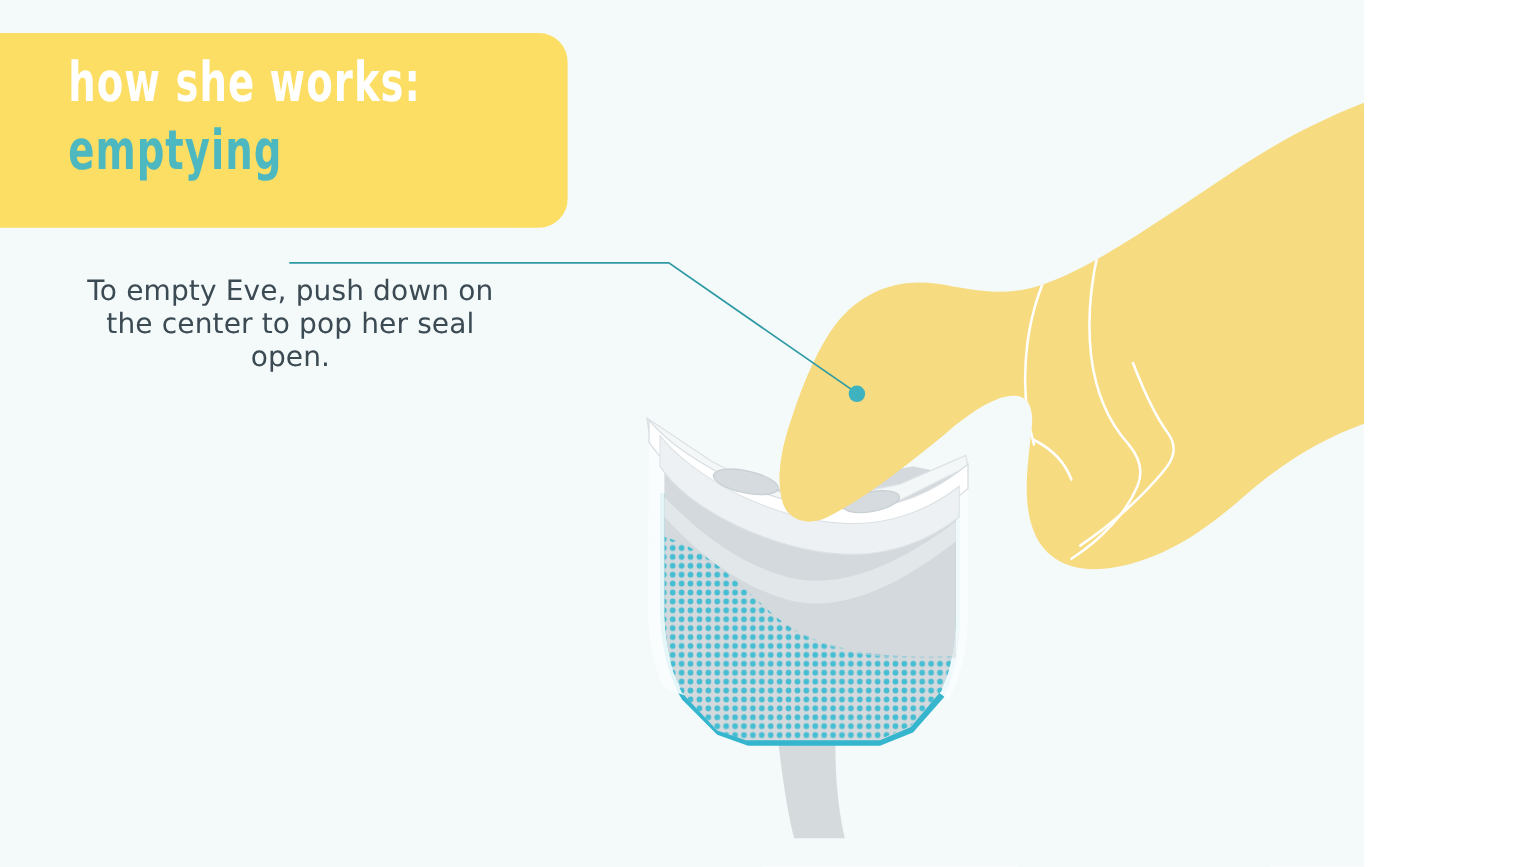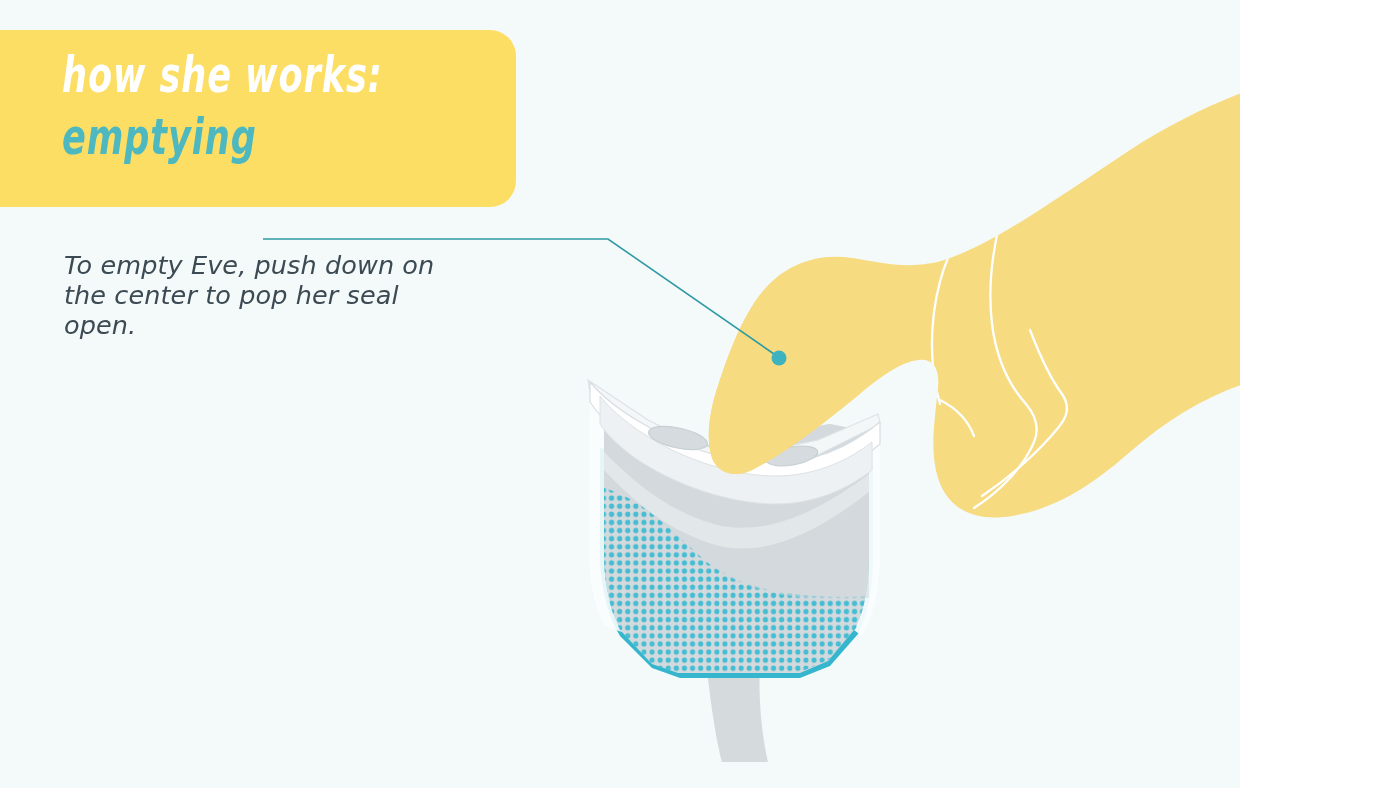--- a/index.html
+++ b/index.html
@@ -8,21 +8,20 @@
     padding: 0;
     background: #ffffff;
   }
   #slide {
     position: relative;
     width: 1240px;
     height: 788px;
     overflow: hidden;
     background: #F4FAFA;
     font-family: "DejaVu Sans", "Liberation Sans", sans-serif;
-    font-style: italic;
   }
 
   
   #title-banner {
     position: absolute;
     left: 0;
     top: 30px;
     width: 516px;
     height: 177px;
     background: #FCDE64;
@@ -49,21 +48,21 @@
   #body-copy {
     position: absolute;
     left: 64px;
     top: 250px;
     width: 400px;
     color: #3C4A53;
     font-size: 25.5px;
     line-height: 30px;
     letter-spacing: 0.1px;
   }
-  #body-copy p { margin: 0; }
+  #body-copy p { margin: 0; text-align: center; }
   #paragraph-2 { margin-top: 30px !important; }
 
   
   #leader-layer, #art-layer {
     position: absolute;
     left: 0; top: 0;
     width: 1400px;
     height: 788px;
   }
   #leader-layer { z-index: 5; }

